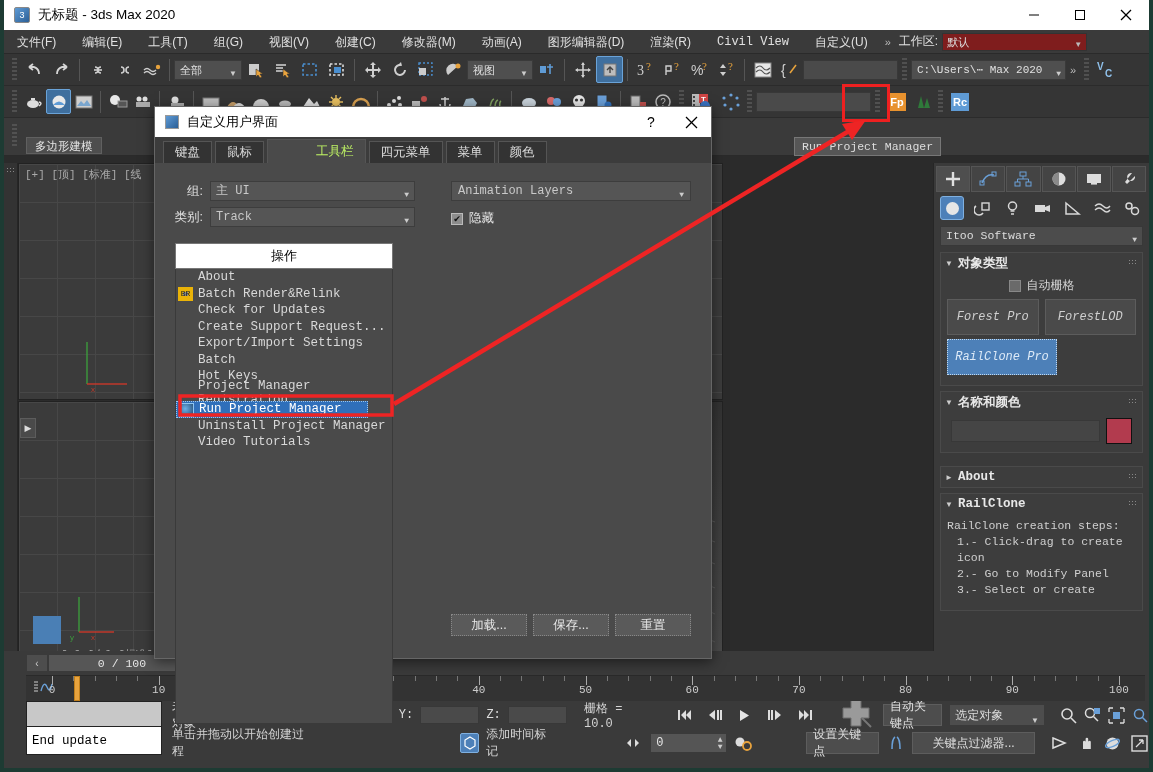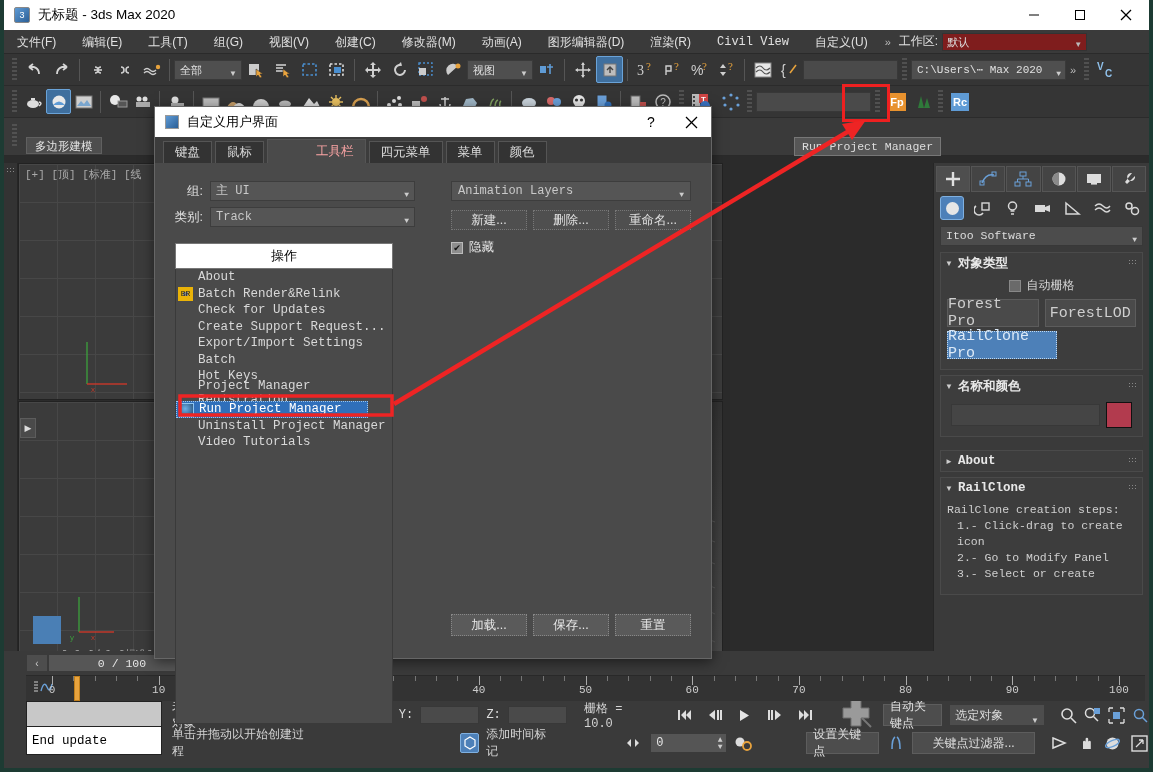--- a/index.html
+++ b/index.html
@@ -122,23 +122,23 @@
   .rollout { margin:0 6px 5px 6px; border:1px solid #4a4a4a; background:#3d3d3d; }
   .roll-head { height:20px; display:flex; align-items:center; font-size:12.5px; font-weight:bold;
                color:#e8e8e8; padding-left:4px; position:relative; }
   .roll-head .tri { font-size:8px; margin-right:5px; color:#ccc; }
   .roll-head .dots { position:absolute; right:5px; top:6px; width:9px; height:7px;
       background-image: radial-gradient(#888 35%, transparent 36%); background-size:3px 3px;}
   .roll-body { padding:4px 6px 6px 6px; }
   .chk-row { display:flex; align-items:center; justify-content:center; margin-bottom:5px; }
   .chkbox { width:12px; height:12px; background:#6a6a6a; border:1px solid #888; margin-right:6px; }
   .objbtn-row { display:flex; gap:6px; margin-bottom:4px; justify-content:center; }
-  .objbtn { flex:1; height:28px; background:#4a4a4a; border:1px solid #5c5c5c;
-            font-family:"Liberation Mono",monospace; font-size:15px; color:#cfcfcf;
-            display:flex; align-items:center; justify-content:center; }
+  .objbtn { flex:1; height:36px; background:#4a4a4a; border:1px solid #5c5c5c;
+            font-family:"Liberation Mono",monospace; font-size:12px; color:#cfcfcf;
+            display:flex; align-items:center; justify-content:center;font-style:italic; }
   .objbtn.sel { background:#4d80b8; border:1px dotted #bfd8f0; color:#dce9f7; flex:0 0 110px; }
   .namecolor-row { display:flex; gap:6px; align-items:center; padding:2px 4px; }
   .name-field { flex:1; height:22px; background:#454545; border:1px solid #383838; }
   .color-swatch { width:26px; height:26px; background:#b23b4e; border:1px solid #111; }
   .rc-text { font-family:"Liberation Mono",monospace; font-size:11.5px; color:#cfcfcf;
              line-height:16px; padding:4px 2px 0 6px; }
   .rc-text .indent { padding-left:10px; }
 
   
   .bottom { position:absolute; left:0; right:0; bottom:0; height:117px; background:#3a3a3a; }
@@ -187,21 +187,21 @@
   .dlg-title { height:30px; background:#fff; display:flex; align-items:center; position:relative; }
   .dlg-title .ico { width:14px; height:14px; margin:0 8px 0 10px;
       background:linear-gradient(135deg,#5f9bd5,#2b5f96); border:1px solid #999; }
   .dlg-title .t { font-size:13px; color:#000; }
   .dlg-title .btns { position:absolute; right:0; top:0; display:flex; }
   .dlg-title .btns div { width:40px; height:30px; display:flex; align-items:center;
                          justify-content:center; color:#000; font-size:14px;}
   .dlg-tabs { height:26px; background:#3c3c3c; display:flex; align-items:flex-end; padding-left:8px; }
   .dlg-tab { height:22px; background:#333; border:1px solid #555; border-bottom:none;
              font-size:12.5px; color:#ddd; padding:0 11px; line-height:20px; margin-right:3px;}
-  .dlg-tab.sel { background:#4a4a4a; height:24px; line-height:22px; color:#fca5a5;padding-left:48px; }
+  .dlg-tab.sel { background:#4a4a4a; height:24px; line-height:22px; color:#bef264;padding-left:48px; }
   .dlg-body { position:absolute; left:0; right:0; top:56px; bottom:0; background:#4a4a4a; }
   .field-row { display:flex; align-items:center; margin-bottom:6px; }
   .field-lbl { width:55px; text-align:right; font-size:12.5px; color:#e0e0e0; padding-right:7px; }
   .field-combo { width:205px; height:20px; background:#555; border:1px solid #3d3d3d;
                  font-family:"Liberation Mono",monospace; font-size:12px; color:#c9c9c9;
                  line-height:18px; padding-left:5px; position:relative; }
   .field-combo .arr { position:absolute; right:5px; top:4px; font-size:8px; color:#ccc;}
   .list-panel { position:absolute; left:20px; top:128px; width:218px; height:510px; }
   .list-head { height:26px; background:#fff; color:#000; font-size:13px; font-weight:500;
                display:flex; align-items:center; justify-content:center; position:relative;
@@ -1197,25 +1197,20 @@
           <span>Video Tutorials</span>
         </div>
       </div>
     </div>
 
     <div class="right-pane" style="left:296px; top:18px;">
       <div class="rp-combo">
         <span>Animation Layers</span>
         <span class="arr">▼</span>
       </div>
-      <div class="rp-btnrow">
-        <div class="rp-btn">新建...</div>
-        <div class="rp-btn">删除...</div>
-        <div class="rp-btn">重命名...</div>
-      </div>
       <div class="rp-chk">
         <span class="cb">✔</span>
         <span>隐藏</span>
       </div>
     </div>
 
     <div class="bot-btns" style="left:296px;">
       <div class="bot-btn">加载...</div>
       <div class="bot-btn">保存...</div>
       <div class="bot-btn">重置</div>

